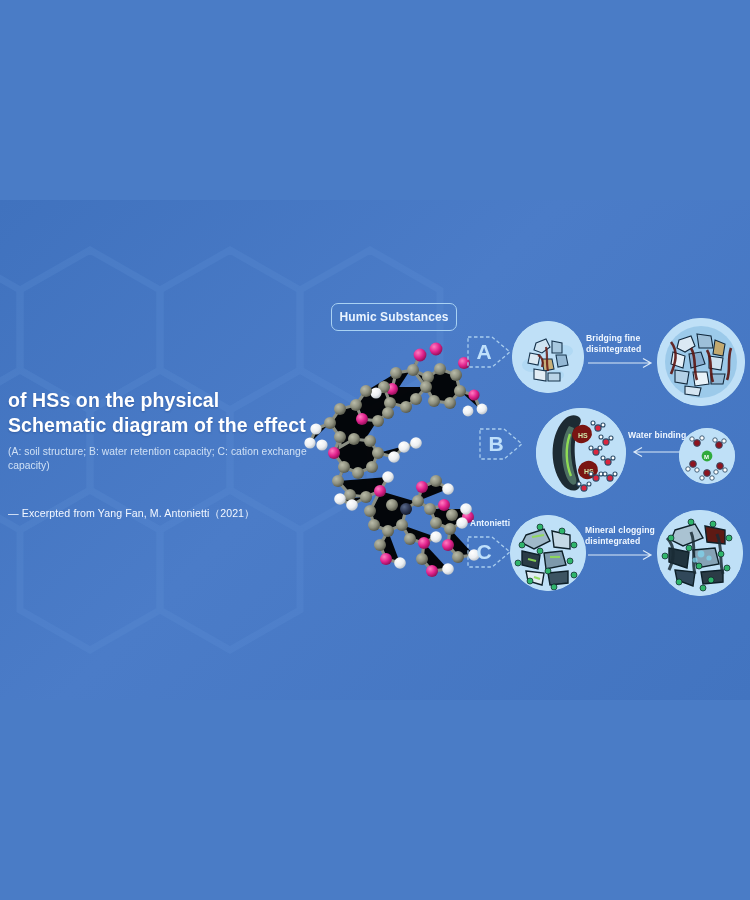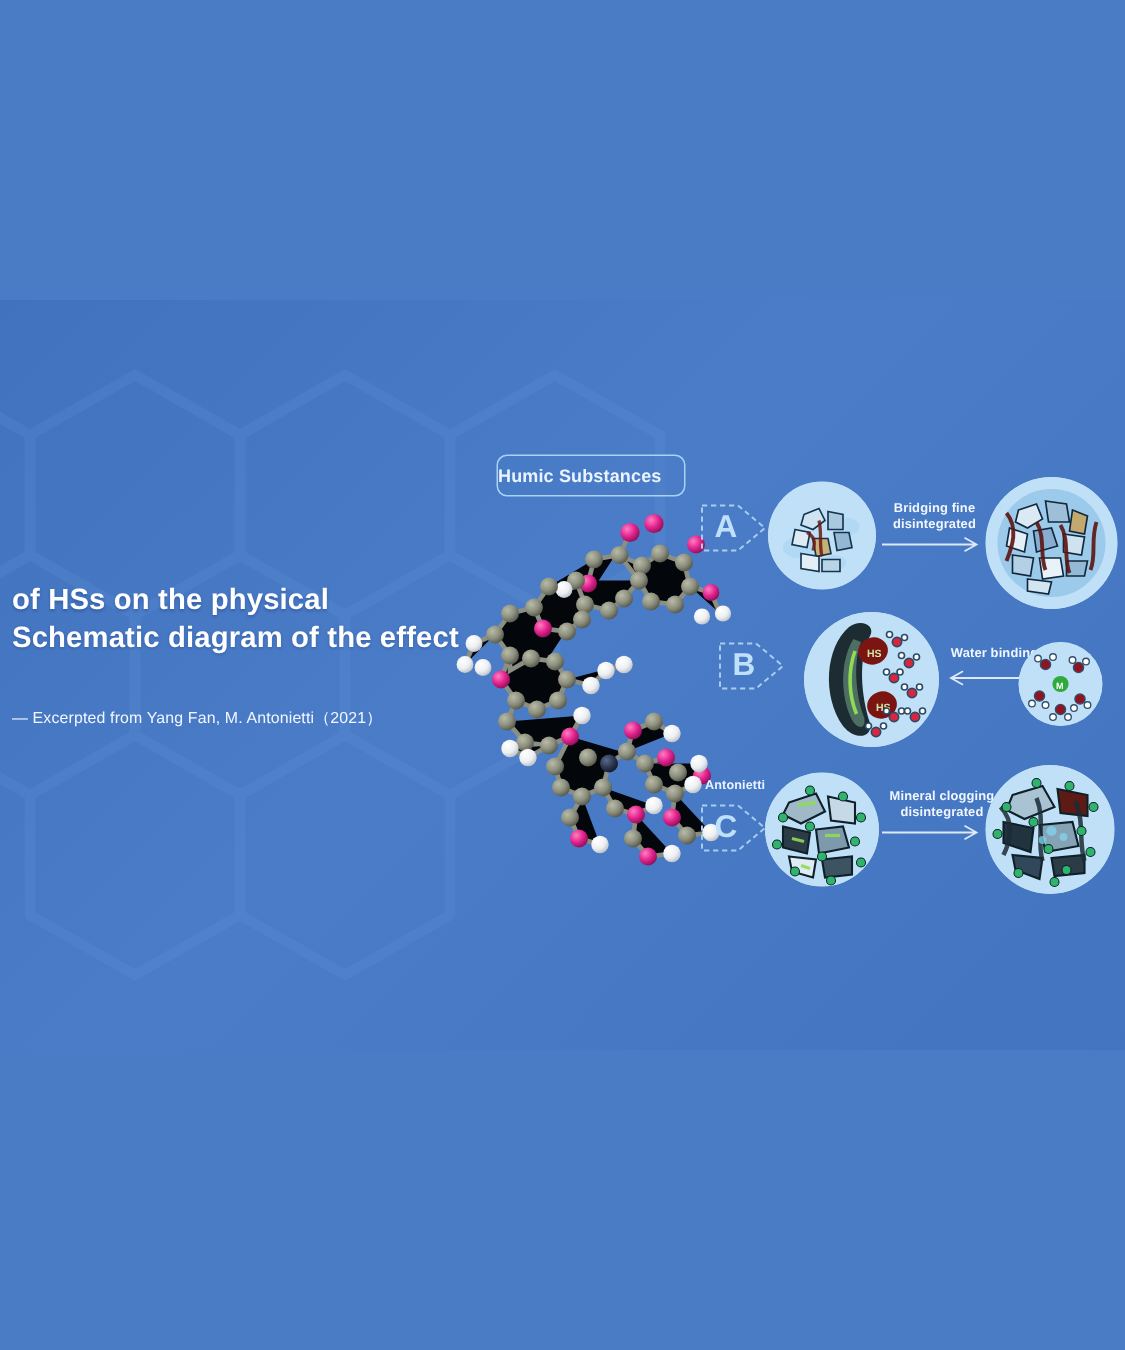--- a/index.html
+++ b/index.html
@@ -34,21 +34,21 @@
     letter-spacing:.05px;
   }
   .citation{
     color:#f2f7ff;font-size:10.6px;font-weight:normal;margin-top:34px;letter-spacing:.1px;
   }
 
   
   .hs-pill{
     position:absolute;left:331px;top:303px;width:124px;height:26px;
     border:1.6px solid #a9d2f3;border-radius:7px;
-    display:flex;align-items:center;justify-content:flex-start;
+    display:flex;align-items:center;justify-content:center;
     color:#eaf4ff;font-size:12px;font-weight:bold;letter-spacing:.1px;z-index:9;
     background:rgba(70,125,200,.18);
   }
 
   
   .molecule{position:absolute;left:300px;top:325px;width:200px;height:290px;z-index:6;}
 
   
   .row{position:absolute;z-index:7;}
 
@@ -59,21 +59,21 @@
     position:absolute;left:4px;top:0;width:28px;height:44px;
     display:flex;align-items:center;justify-content:center;
     color:#bfe0fb;font-size:21px;font-weight:bold;font-family:"Liberation Sans",sans-serif;
   }
 
   .circ{position:absolute;border-radius:50%;background:#bfe0f7;overflow:hidden;}
   .circ svg{display:block;}
 
   .arrowlabel{
     position:absolute;color:#f0f7ff;font-size:8.6px;font-weight:bold;
-    line-height:10.5px;text-align:center;letter-spacing:.1px;
+    line-height:10.5px;letter-spacing:.1px;
   }
   .arrow-line{position:absolute;}
 
   .cement-label{
     position:absolute;color:#eaf4ff;font-size:8.4px;font-weight:bold;letter-spacing:.1px;
   }
 </style>
 </head>
 <body>
 
@@ -96,20 +96,21 @@
         <polygon points="200,360 270,320 340,360 340,440 270,480 200,440"></polygon>
         <polygon points="340,120 410,80 480,120 480,200 410,240 340,200"></polygon>
       </g>
     </svg>
 
     <div class="textblock" style="top:188px">
       <div class="title">
         <div>of HSs on the physical</div>
         <div>Schematic diagram of the effect</div>
       </div>
+      <div class="subtitle">(A: soil structure; B: water retention capacity; C: cation exchange capacity)</div>
       <div class="citation">— Excerpted from Yang Fan, M. Antonietti（2021）</div>
     </div>
 
     <div class="hs-pill" style="top:103px">
       <span>Humic Substances</span>
     </div>
 
     <svg class="molecule" style="top:125px" viewBox="0 0 200 290">
       <defs>
         <radialGradient id="gC" cx="35%" cy="32%" r="72%">

